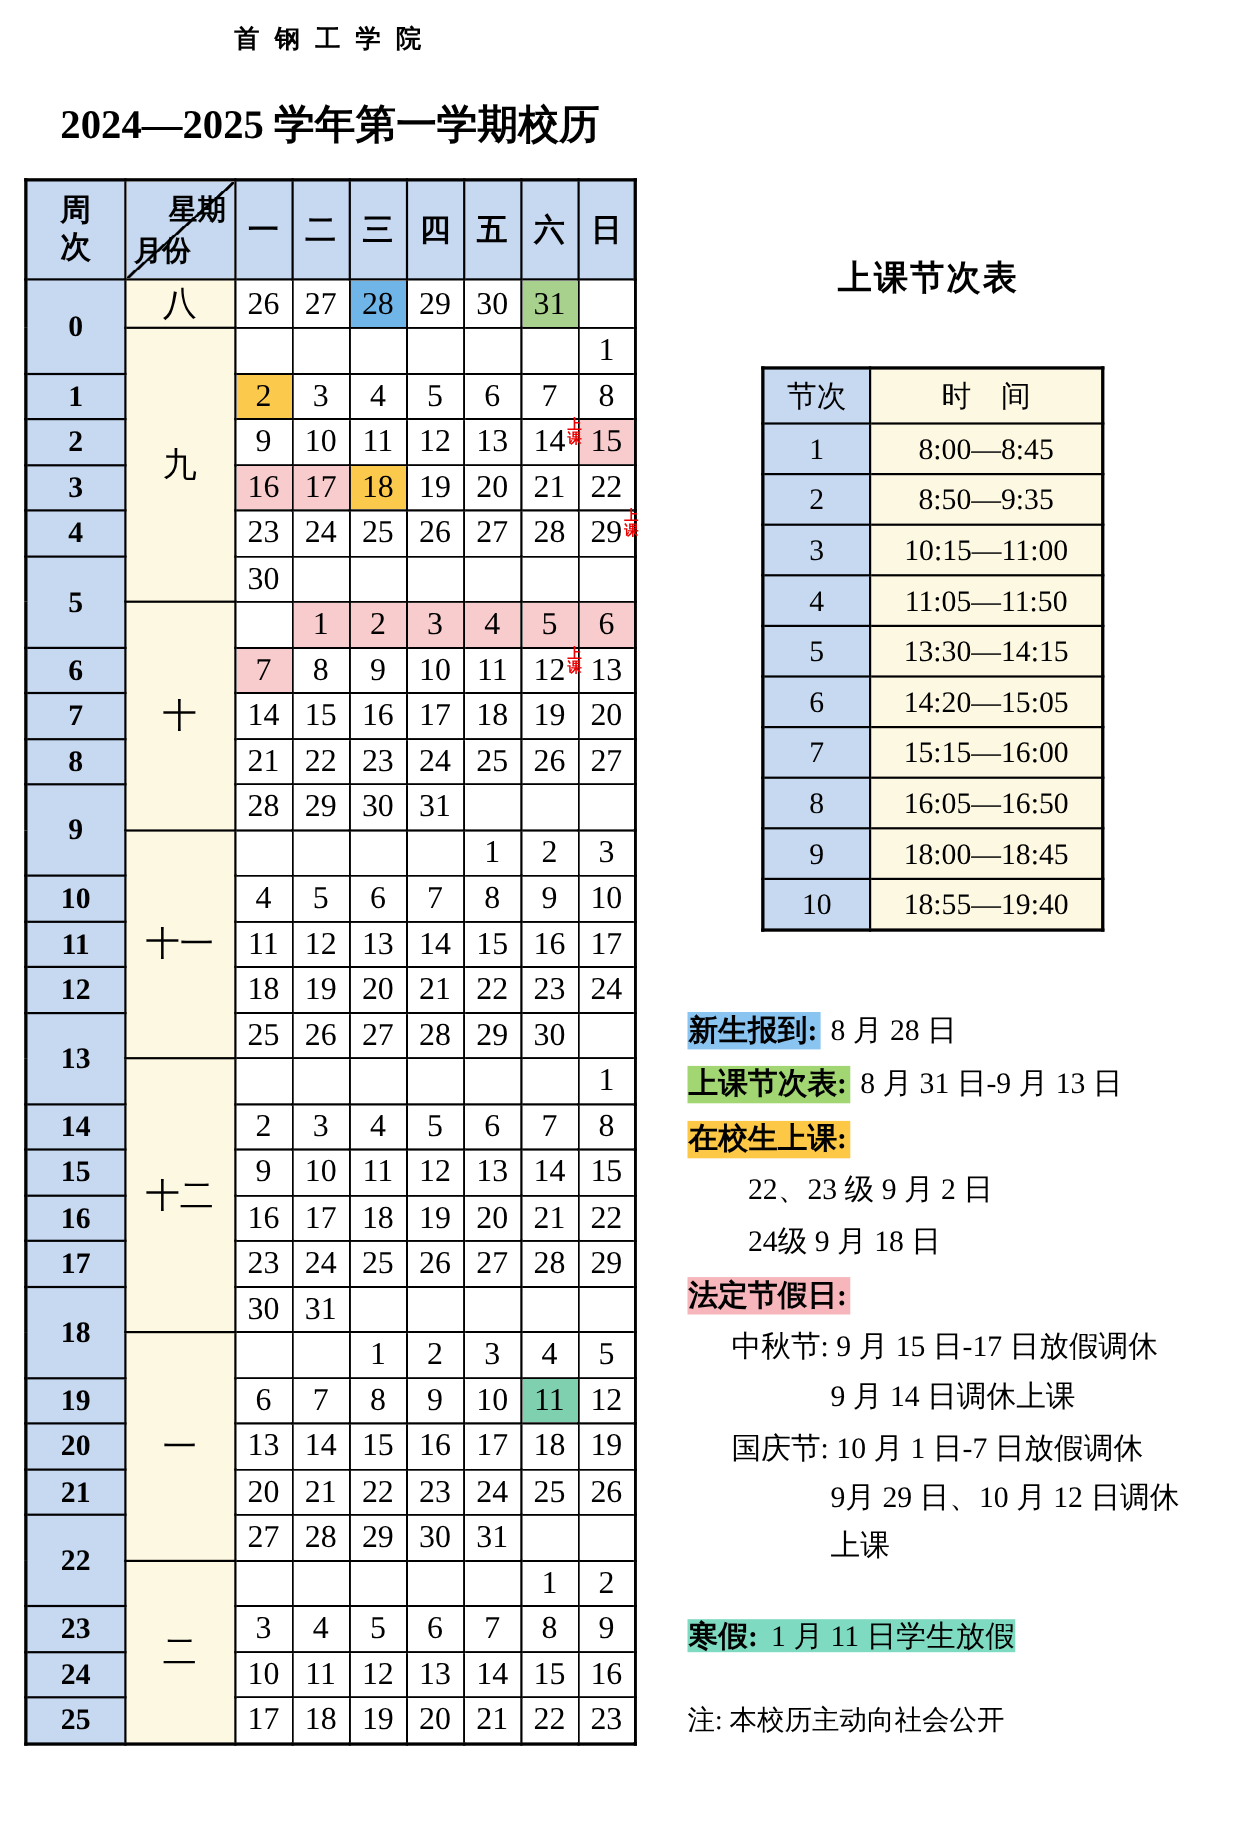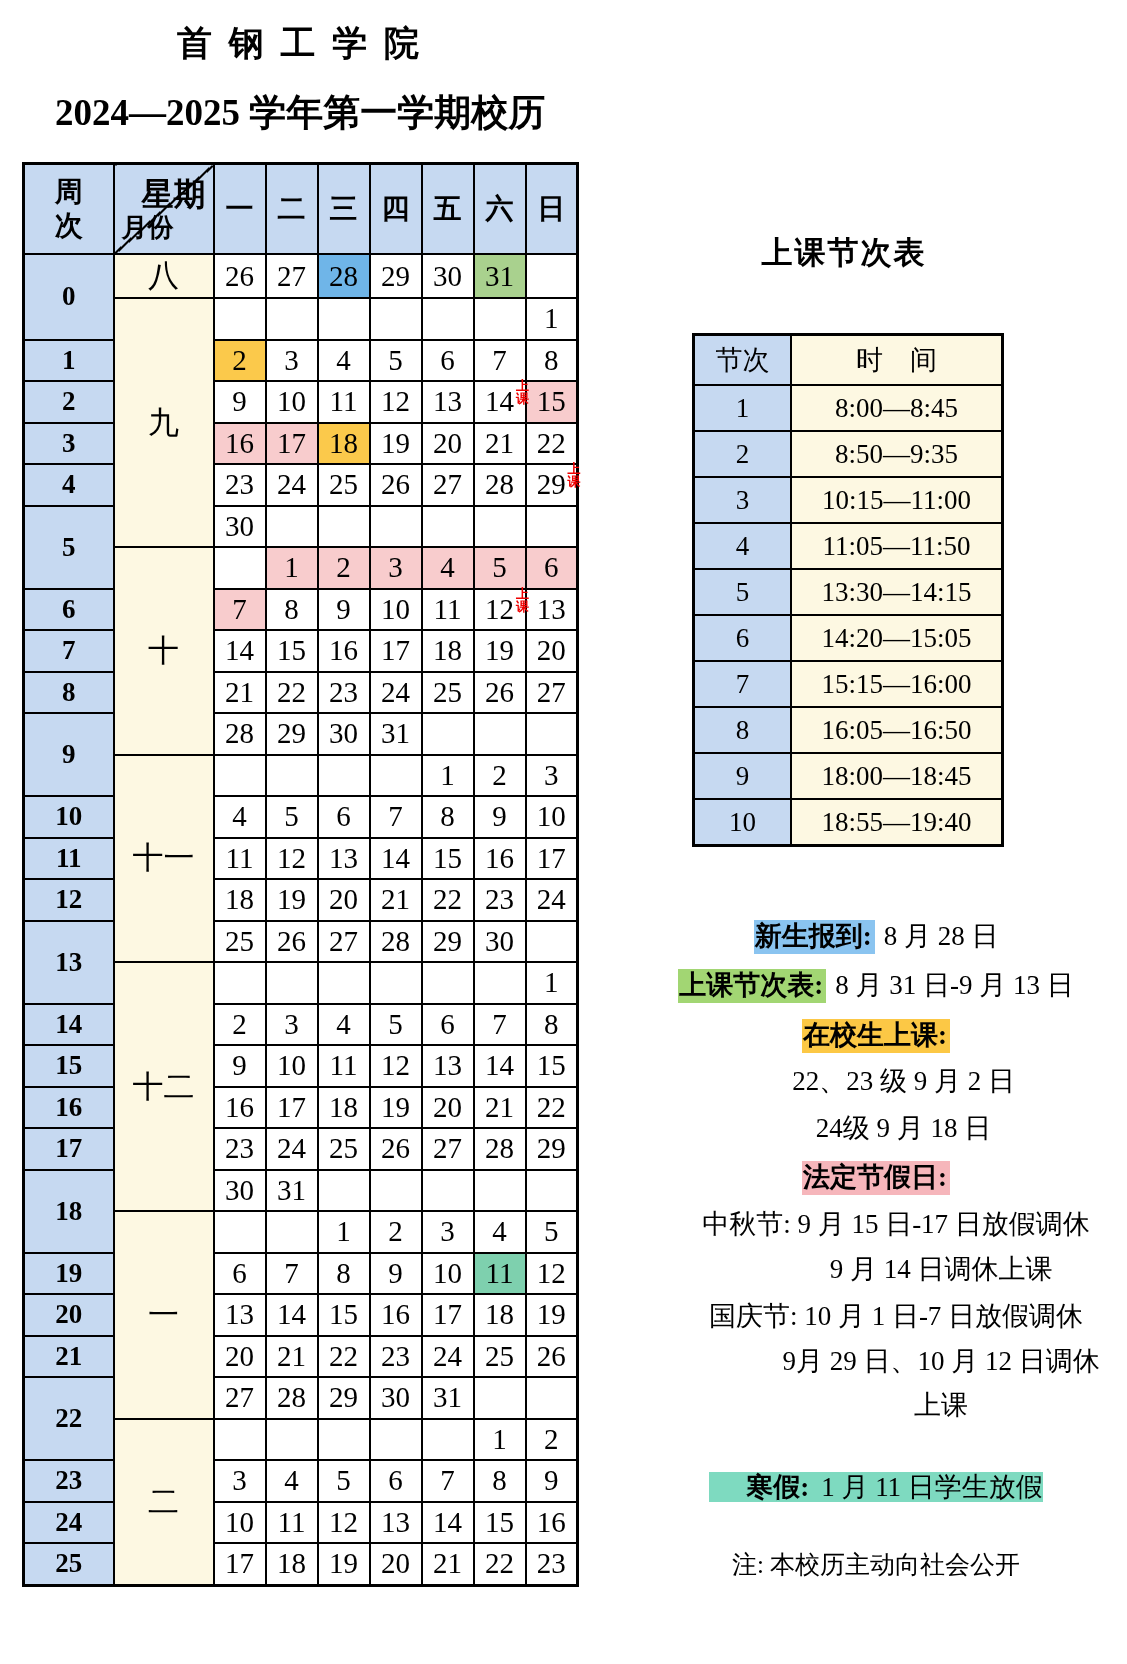--- a/index.html
+++ b/index.html
@@ -2,33 +2,33 @@
 <html style="--head-blue: #c6d9f1; --cream: #fdf8e2; --hl-blue: #6fb5e8; --hl-green: #a9d18e; --hl-yellow: #fbc94b; --hl-pink: #f8cccd; --hl-teal: #7ed0ae; --mark-red: #ee0000; --leg-blue: #8ac4f0; --leg-green: #a2d673; --leg-yellow: #fcc845; --leg-pink: #f6b6bb; --leg-teal: #7edac0;"><head>
 <meta charset="utf-8">
 <style>
   html,body{margin:0;padding:0;}
   body{
     width:1127px;height:1664px;position:relative;background:#ffffff;
     font-family:"Liberation Serif","DejaVu Serif",serif;color:#000;overflow:hidden;
   }
   
   .main-title{position:absolute;left:20px;top:20px;width:560px;text-align:center;
-    font-size:35px;font-weight:bold;letter-spacing:4px;}
+    font-size:23px;font-weight:bold;letter-spacing:4px;}
   .sub-title{position:absolute;left:20px;top:88px;width:560px;text-align:center;
     font-size:37px;font-weight:bold;}
   
   table{border-collapse:collapse;table-layout:fixed;}
   #cal{position:absolute;left:22px;top:162px;}
   #cal td{border:2px solid #000;text-align:center;vertical-align:middle;padding:0;}
   #cal{border:3px solid #000;}
   #cal .hdr{background:var(--head-blue);font-weight:bold;font-size:28px;height:88px;}
   #cal .weekhdr{white-space:pre-line;line-height:1.2;}
   #cal .corner{position:relative;
     background:linear-gradient(to bottom right,var(--head-blue) calc(50% - 1.2px),#000 calc(50% - 1.2px),#000 calc(50% + 1.2px),var(--head-blue) calc(50% + 1.2px));}
-  #cal .corner .tr{position:absolute;top:8px;right:7px;font-size:32px;font-weight:bold;}
+  #cal .corner .tr{position:absolute;top:8px;right:7px;font-size:26px;font-weight:bold;}
   #cal .corner .bl{position:absolute;bottom:8px;left:7px;font-size:26px;font-weight:bold;}
   #cal td.week{background:var(--head-blue);font-weight:bold;font-size:27px;}
   #cal td.month{background:var(--cream);font-size:31px;}
   #cal td.day{background:#fff;font-size:29px;height:39.5px;position:relative;}
   #cal td.hl-blue{background:var(--hl-blue);}
   #cal td.hl-green{background:var(--hl-green);}
   #cal td.hl-yellow{background:var(--hl-yellow);}
   #cal td.hl-pink{background:var(--hl-pink);}
   #cal td.hl-teal{background:var(--hl-teal);}
   #cal .mark{position:absolute;right:-5px;top:-3px;width:14px;color:var(--mark-red);
@@ -36,35 +36,35 @@
   
   .sched-title{position:absolute;left:692px;top:232px;width:304px;text-align:center;
     font-size:31px;font-weight:bold;letter-spacing:2px;}
   #sched{position:absolute;left:692px;top:333px;border:3px solid #000;}
   #sched td{border:2px solid #000;text-align:center;vertical-align:middle;padding:0;font-size:27px;}
   #sched .h{font-weight:normal;height:48px;}
   #sched td.pcol{background:var(--head-blue);width:95px;}
   #sched td.tcol{background:var(--cream);width:209px;}
   #sched tr td{height:44px;}
   
-  #legend{position:absolute;left:625px;top:903px;width:502px;text-align:center;}
+  #legend{position:absolute;left:625px;top:903px;width:502px;}
   .leg{font-size:27px;line-height:1.2;white-space:nowrap;}
   .leg-section{margin-top:17px;}
   .leg-detail{margin-left:55px;margin-top:14px;}
   .leg-detailb{margin-left:40px;margin-top:15px;}
   .leg-detail2{margin-left:130px;margin-top:12px;}
   .leg-holiday{margin-top:50px;}
   .leg-note{margin-top:46px;font-size:25px;}
   .leg-label{font-weight:bold;padding:1px 3px 3px 1px;}
   .leg-text{margin-left:9px;}
   .lhl-blue{background:var(--leg-blue);}
   .lhl-green{background:var(--leg-green);}
   .lhl-yellow{background:var(--leg-yellow);}
   .lhl-pink{background:var(--leg-pink);}
-  .lhl-teal{background:var(--leg-teal);padding-left:36px;}
+  .lhl-teal{background:var(--leg-teal);}
 </style>
 </head>
 <body>
 
 <div class="main-title">首 钢 工 学 院</div>
 <div class="sub-title">2024—2025 学年第一学期校历</div>
 
 <table id="cal">
   <colgroup>
     <col style="width:90px">

